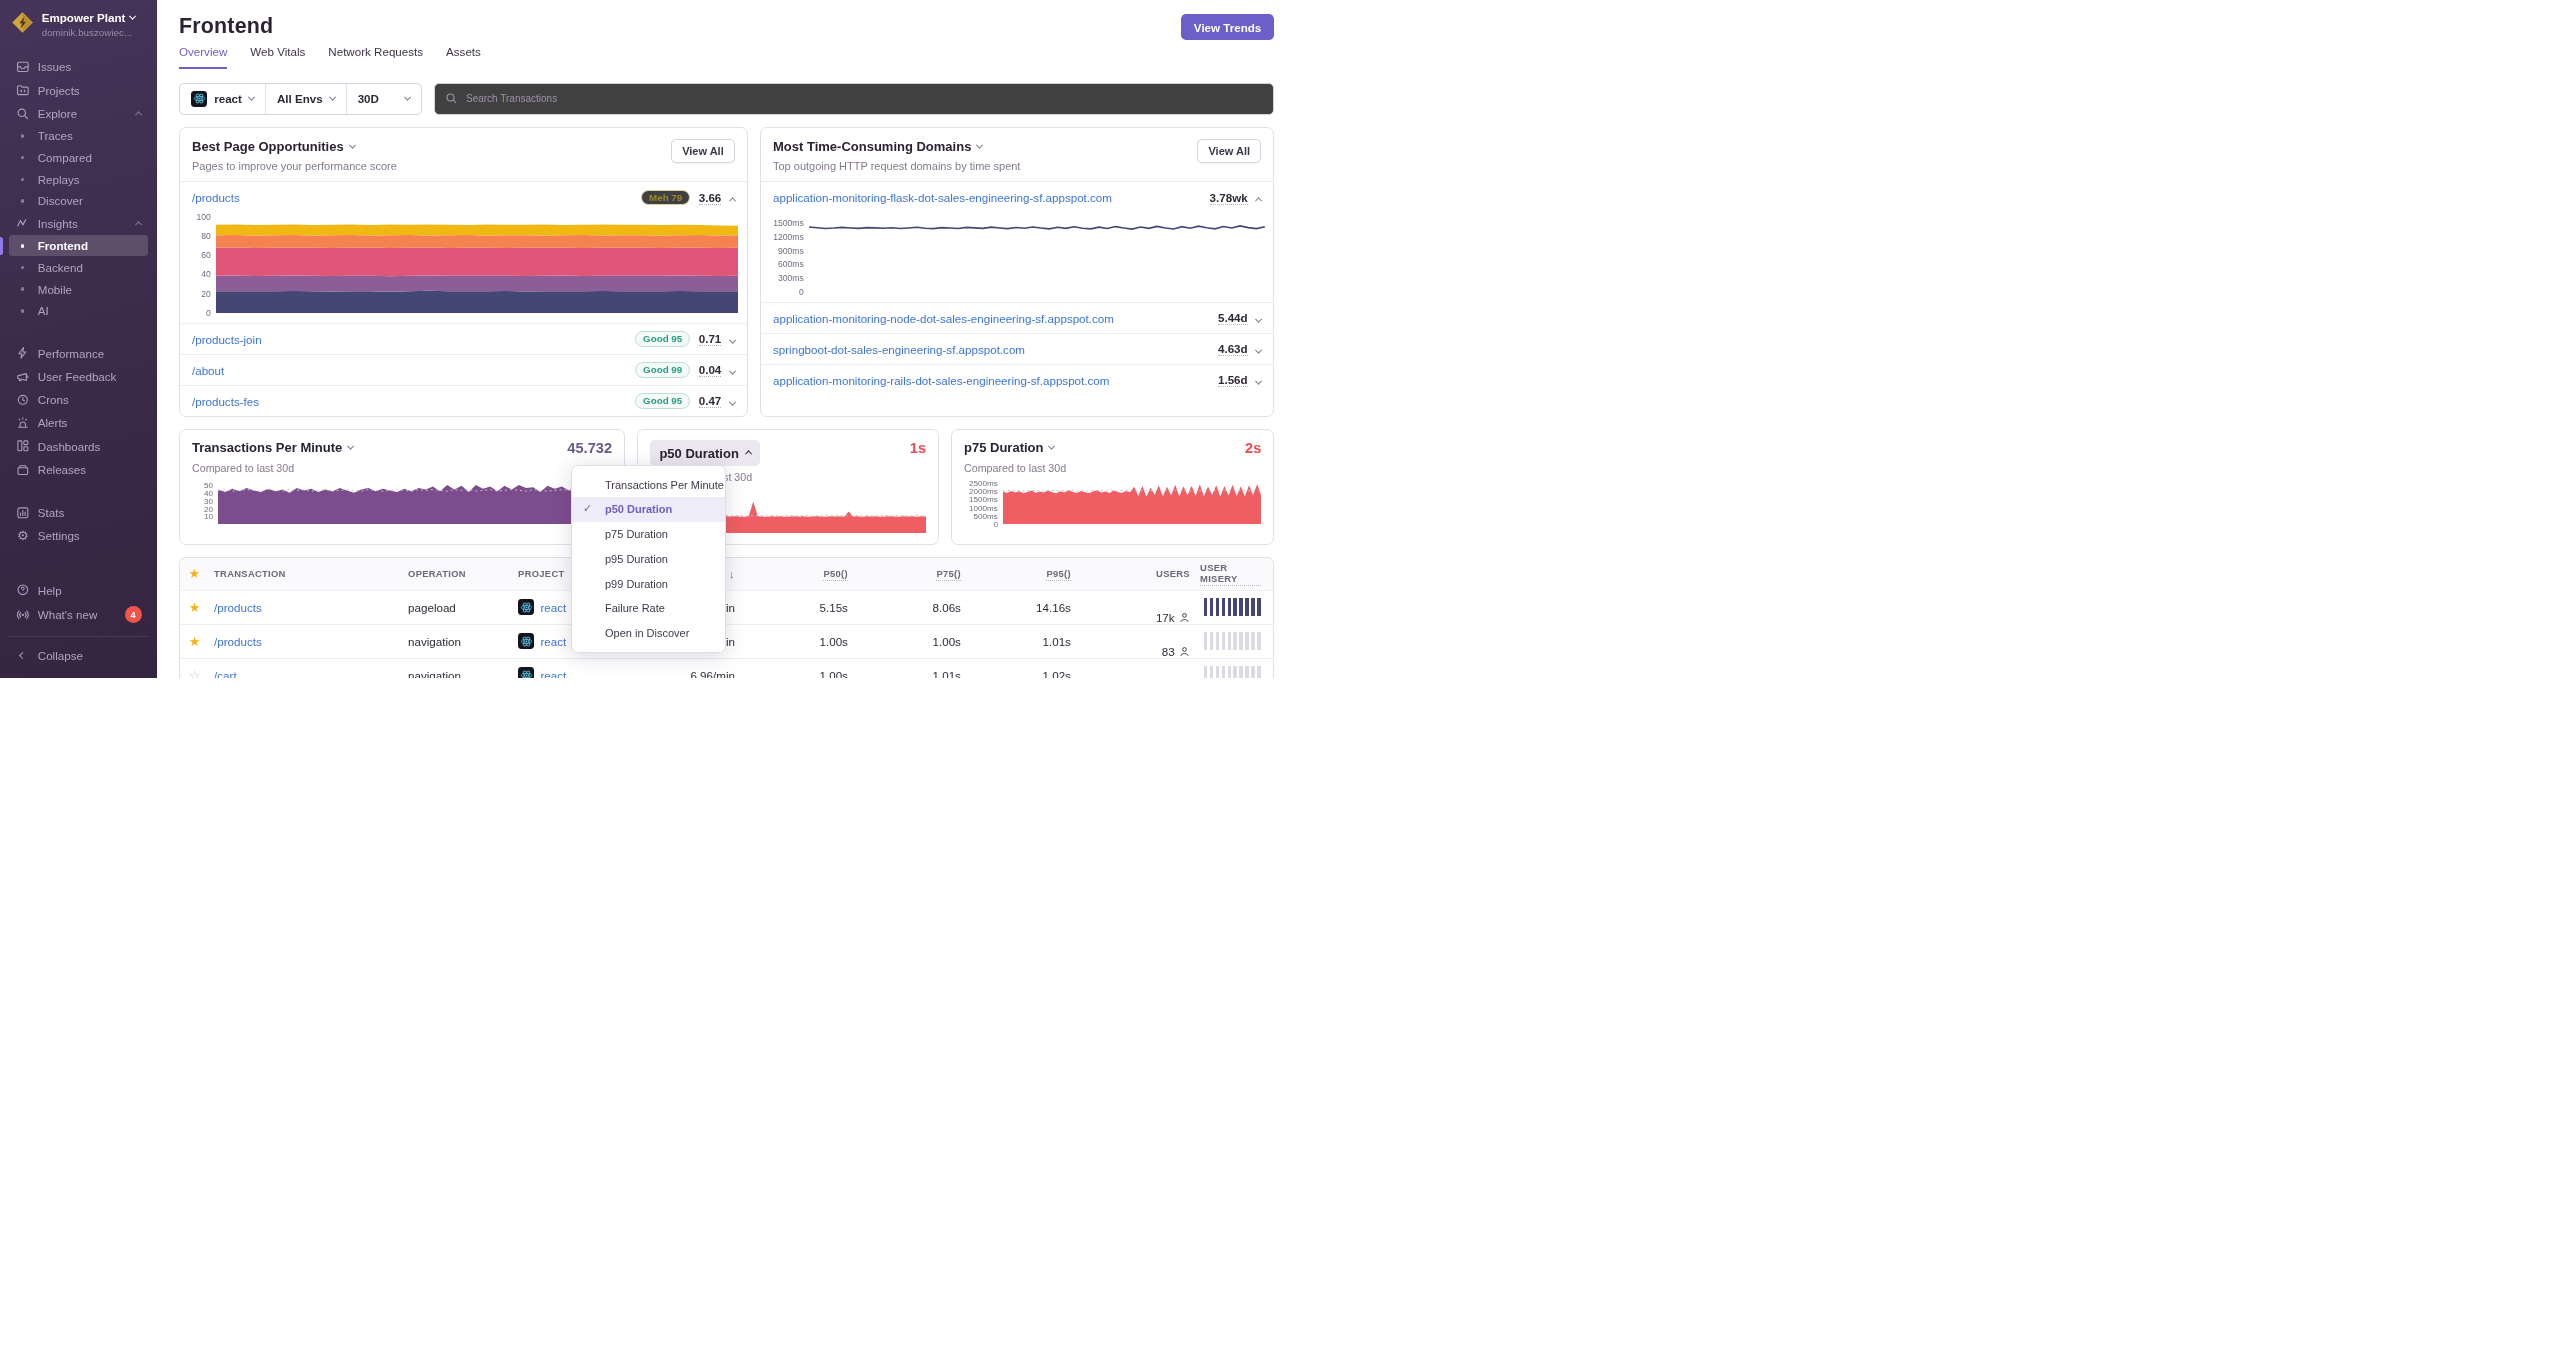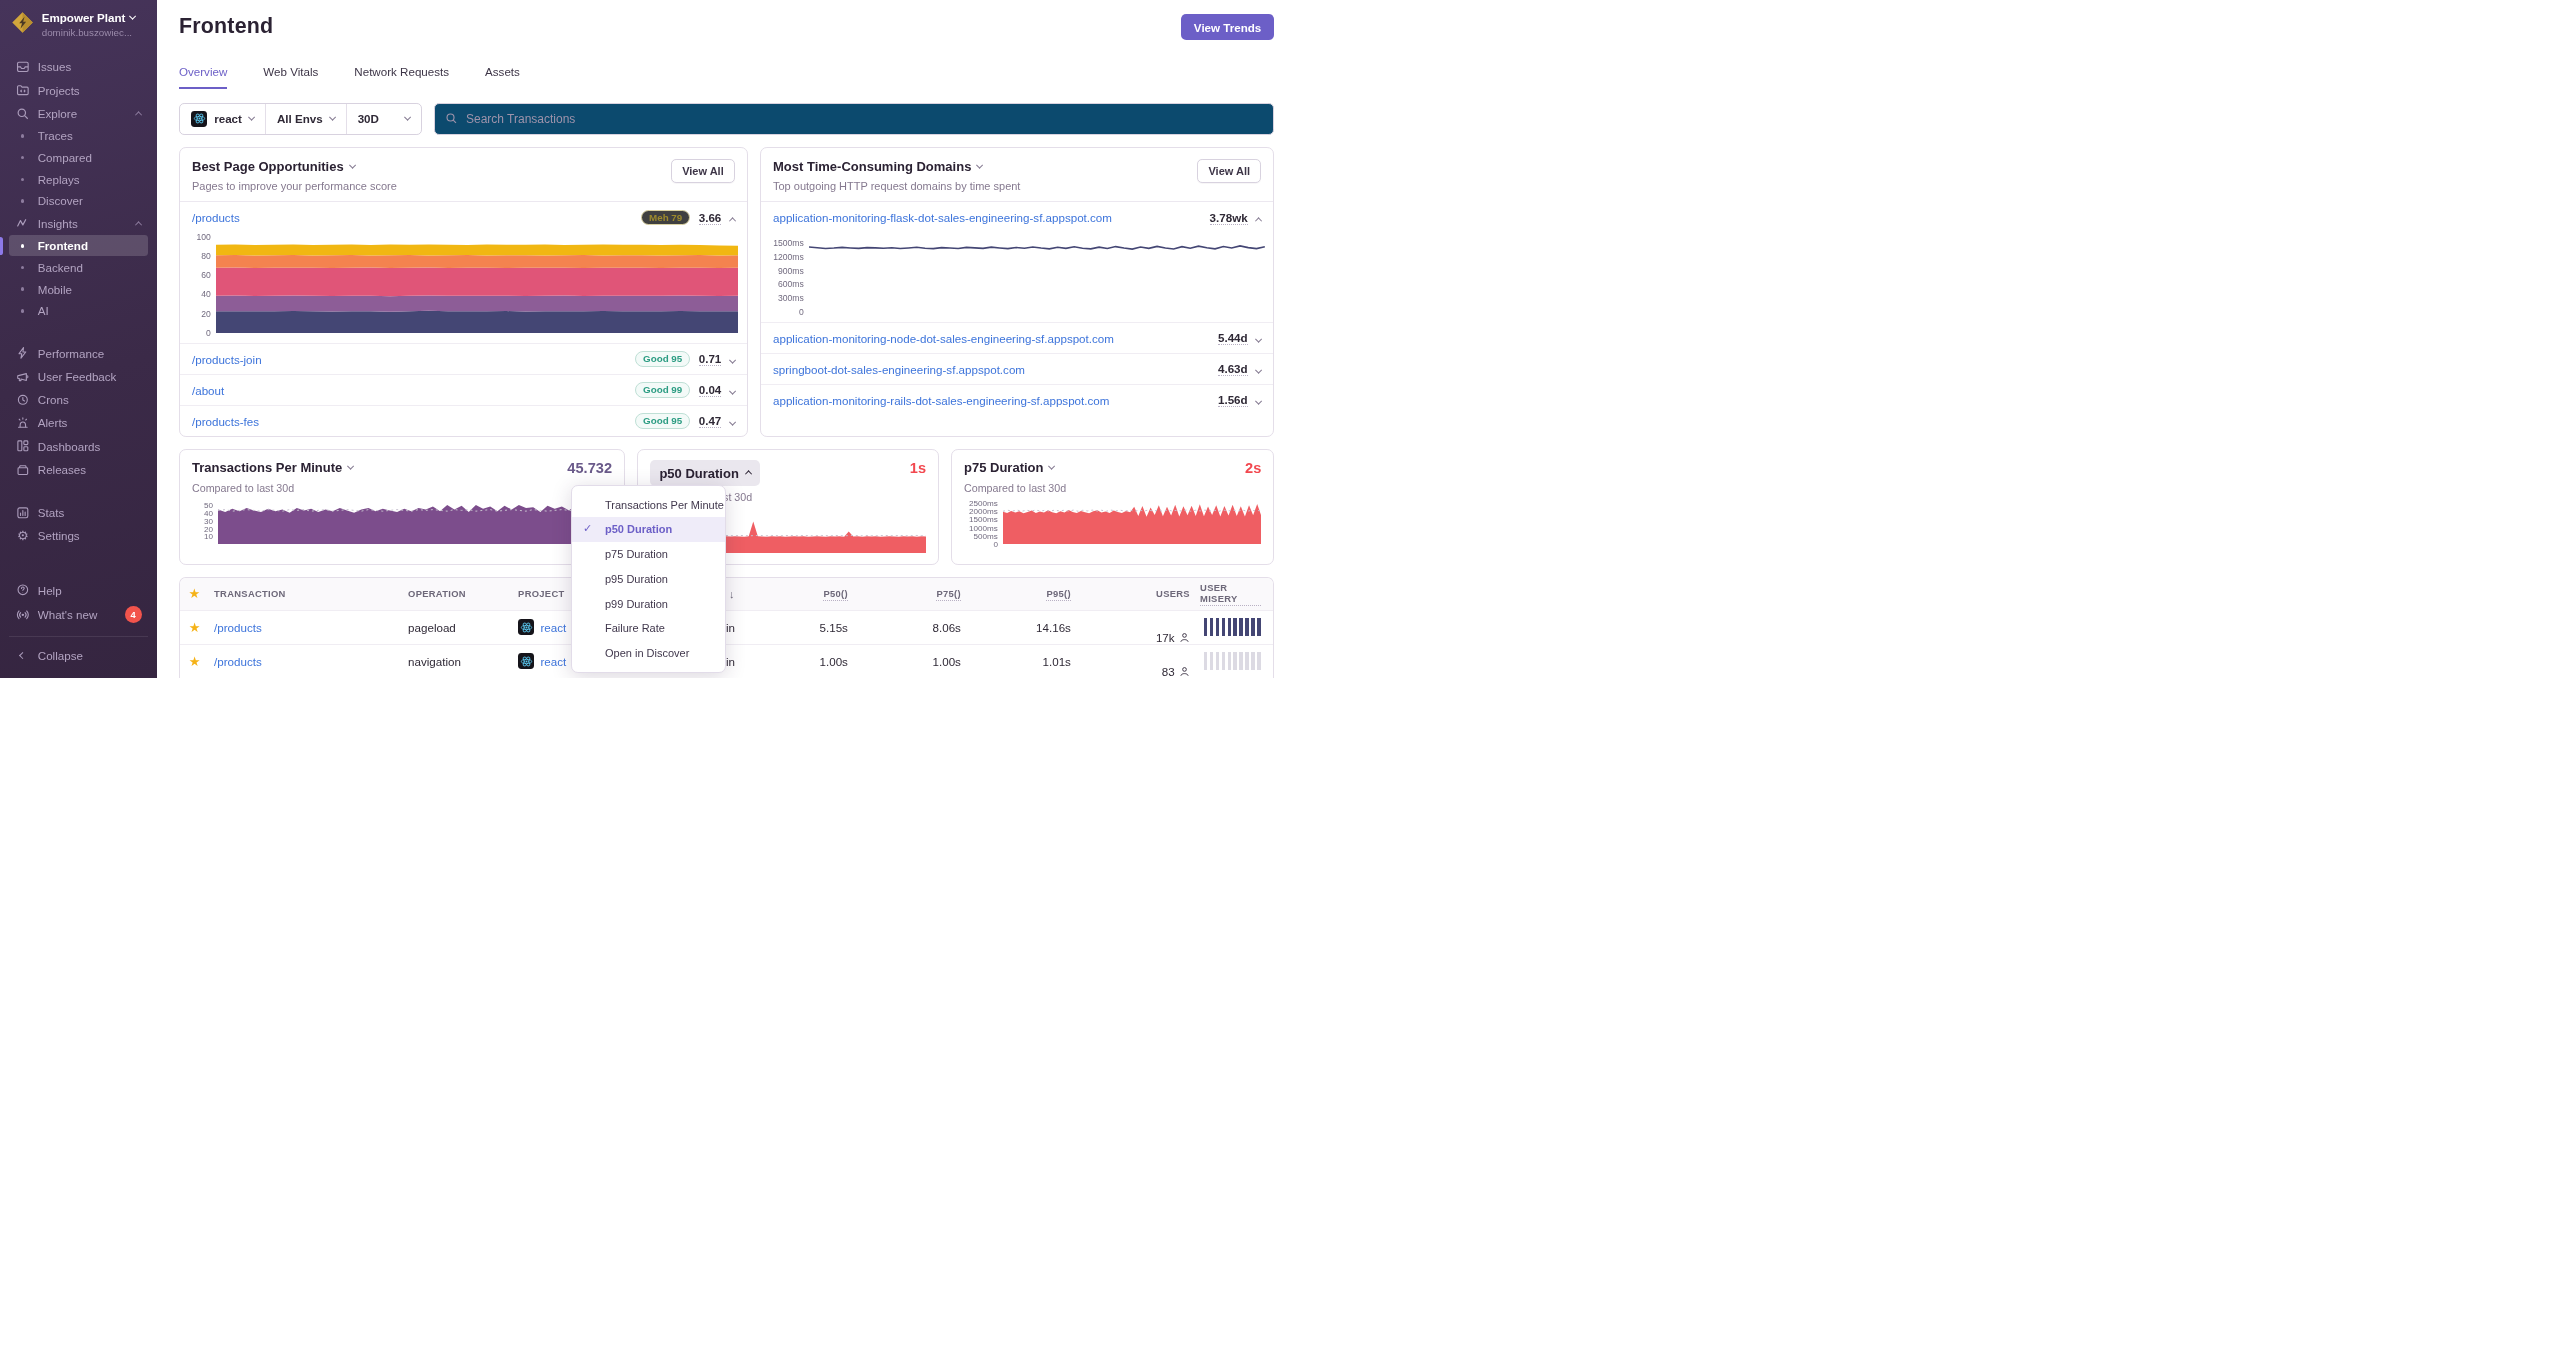--- a/index.html
+++ b/index.html
@@ -27,35 +27,35 @@
 .sb-bottom { padding:5.1px 8.6px 10.3px 8.6px; }
 .badge-red { margin-left:auto; background:#f2544c; color:#fff; border-radius:50%; width:17px; height:17px; font-size:9.4px; display:flex; align-items:center; justify-content:center; font-weight:700; }
 .collapse-wrap { border-top:0.9px solid rgba(255,255,255,.09); margin-top:8.6px; padding-top:6.9px; }
 
 
 .main { flex:1; display:flex; flex-direction:column; min-width:0; }
 .top { padding:13.7px 13.7px 0 22px; }
 .title-row { display:flex; justify-content:space-between; align-items:flex-start; }
 h1 { font-size:21.4px; font-weight:700; color:#2b2233; letter-spacing:0.2px; }
 .btn-primary { background:#6c5fc7; color:#fff; border:none; border-radius:5.1px; padding:6.9px 13px; font-weight:700; font-size:11.6px; font-family:inherit; cursor:pointer; }
-.tabs { display:flex; gap:36px; margin-top:25px; }
+.tabs { display:flex; gap:23px; margin-top:5px; }
 .tab { font-size:11.6px; padding-bottom:8.6px; color:#3d3547; cursor:pointer; }
 .tab.active { color:#6c5fc7; border-bottom:2.6px solid #6c5fc7; }
 .tabbar-line { height:0.9px; background:#e7e2ec; }
 
 .content { flex:1; padding:13.7px 13.7px 0 22px; display:flex; flex-direction:column; gap:12px; }
 
 
 .filter-row { display:flex; gap:12px; }
 .seg { display:flex; align-items:center; border:0.9px solid #d8d2df; border-radius:5.1px; background:#fff; height:32px; }
 .seg-item { display:flex; align-items:center; gap:6.9px; padding:0 11px; font-size:11.6px; font-weight:700; color:#2f2936; border-right:0.9px solid #e4dfe9; height:100%; cursor:pointer; }
 .seg-item:last-child { border-right:none;gap:26px; }
 .seg-item .chv, .panel-title .chv, .sm-title .chv { color:#857b92; }
 .ric { width:16.3px; height:16.3px; border-radius:3.4px; background:#15141a; display:flex; align-items:center; justify-content:center; flex:0 0 16.3px; }
-.search { flex:1; display:flex; align-items:center; gap:7.7px; border:0.9px solid #d8d2df; border-radius:5.1px; padding:0 10.3px; color:#9e93ab; font-size:12px; background:#0c4a6e; }
+.search { flex:1; display:flex; align-items:center; gap:7.7px; border:0.9px solid #d8d2df; border-radius:5.1px; padding:0 10.3px; color:#9e93ab; font-size:10px; background:#404040; }
 
 
 .grid1 { display:flex; gap:12px; }
 .panel { border:0.9px solid #e4dee9; border-radius:6.9px; background:#fff; }
 .panel.bp { width:569px; flex:0 0 569px; }
 .panel.dom { flex:1; min-width:0; }
 .panel-head { display:flex; justify-content:space-between; padding:11px 12px 9.4px 12px; border-bottom:0.9px solid #ece8f0; align-items:flex-start; }
 .panel-title { font-size:13px; font-weight:700; display:flex; align-items:center; gap:6px; color:#2b2233; }
 .panel-sub { color:#85798f; font-size:11px; margin-top:6px; }
 .btn { border:0.9px solid #d8d2df; border-radius:5.1px; padding:5.1px 10.3px; font-size:11px; font-weight:700; background:#fff; color:#3d3547; font-family:inherit; cursor:pointer; box-shadow:0 0.9px 0.9px rgba(40,30,60,.04);text-align:right; }

